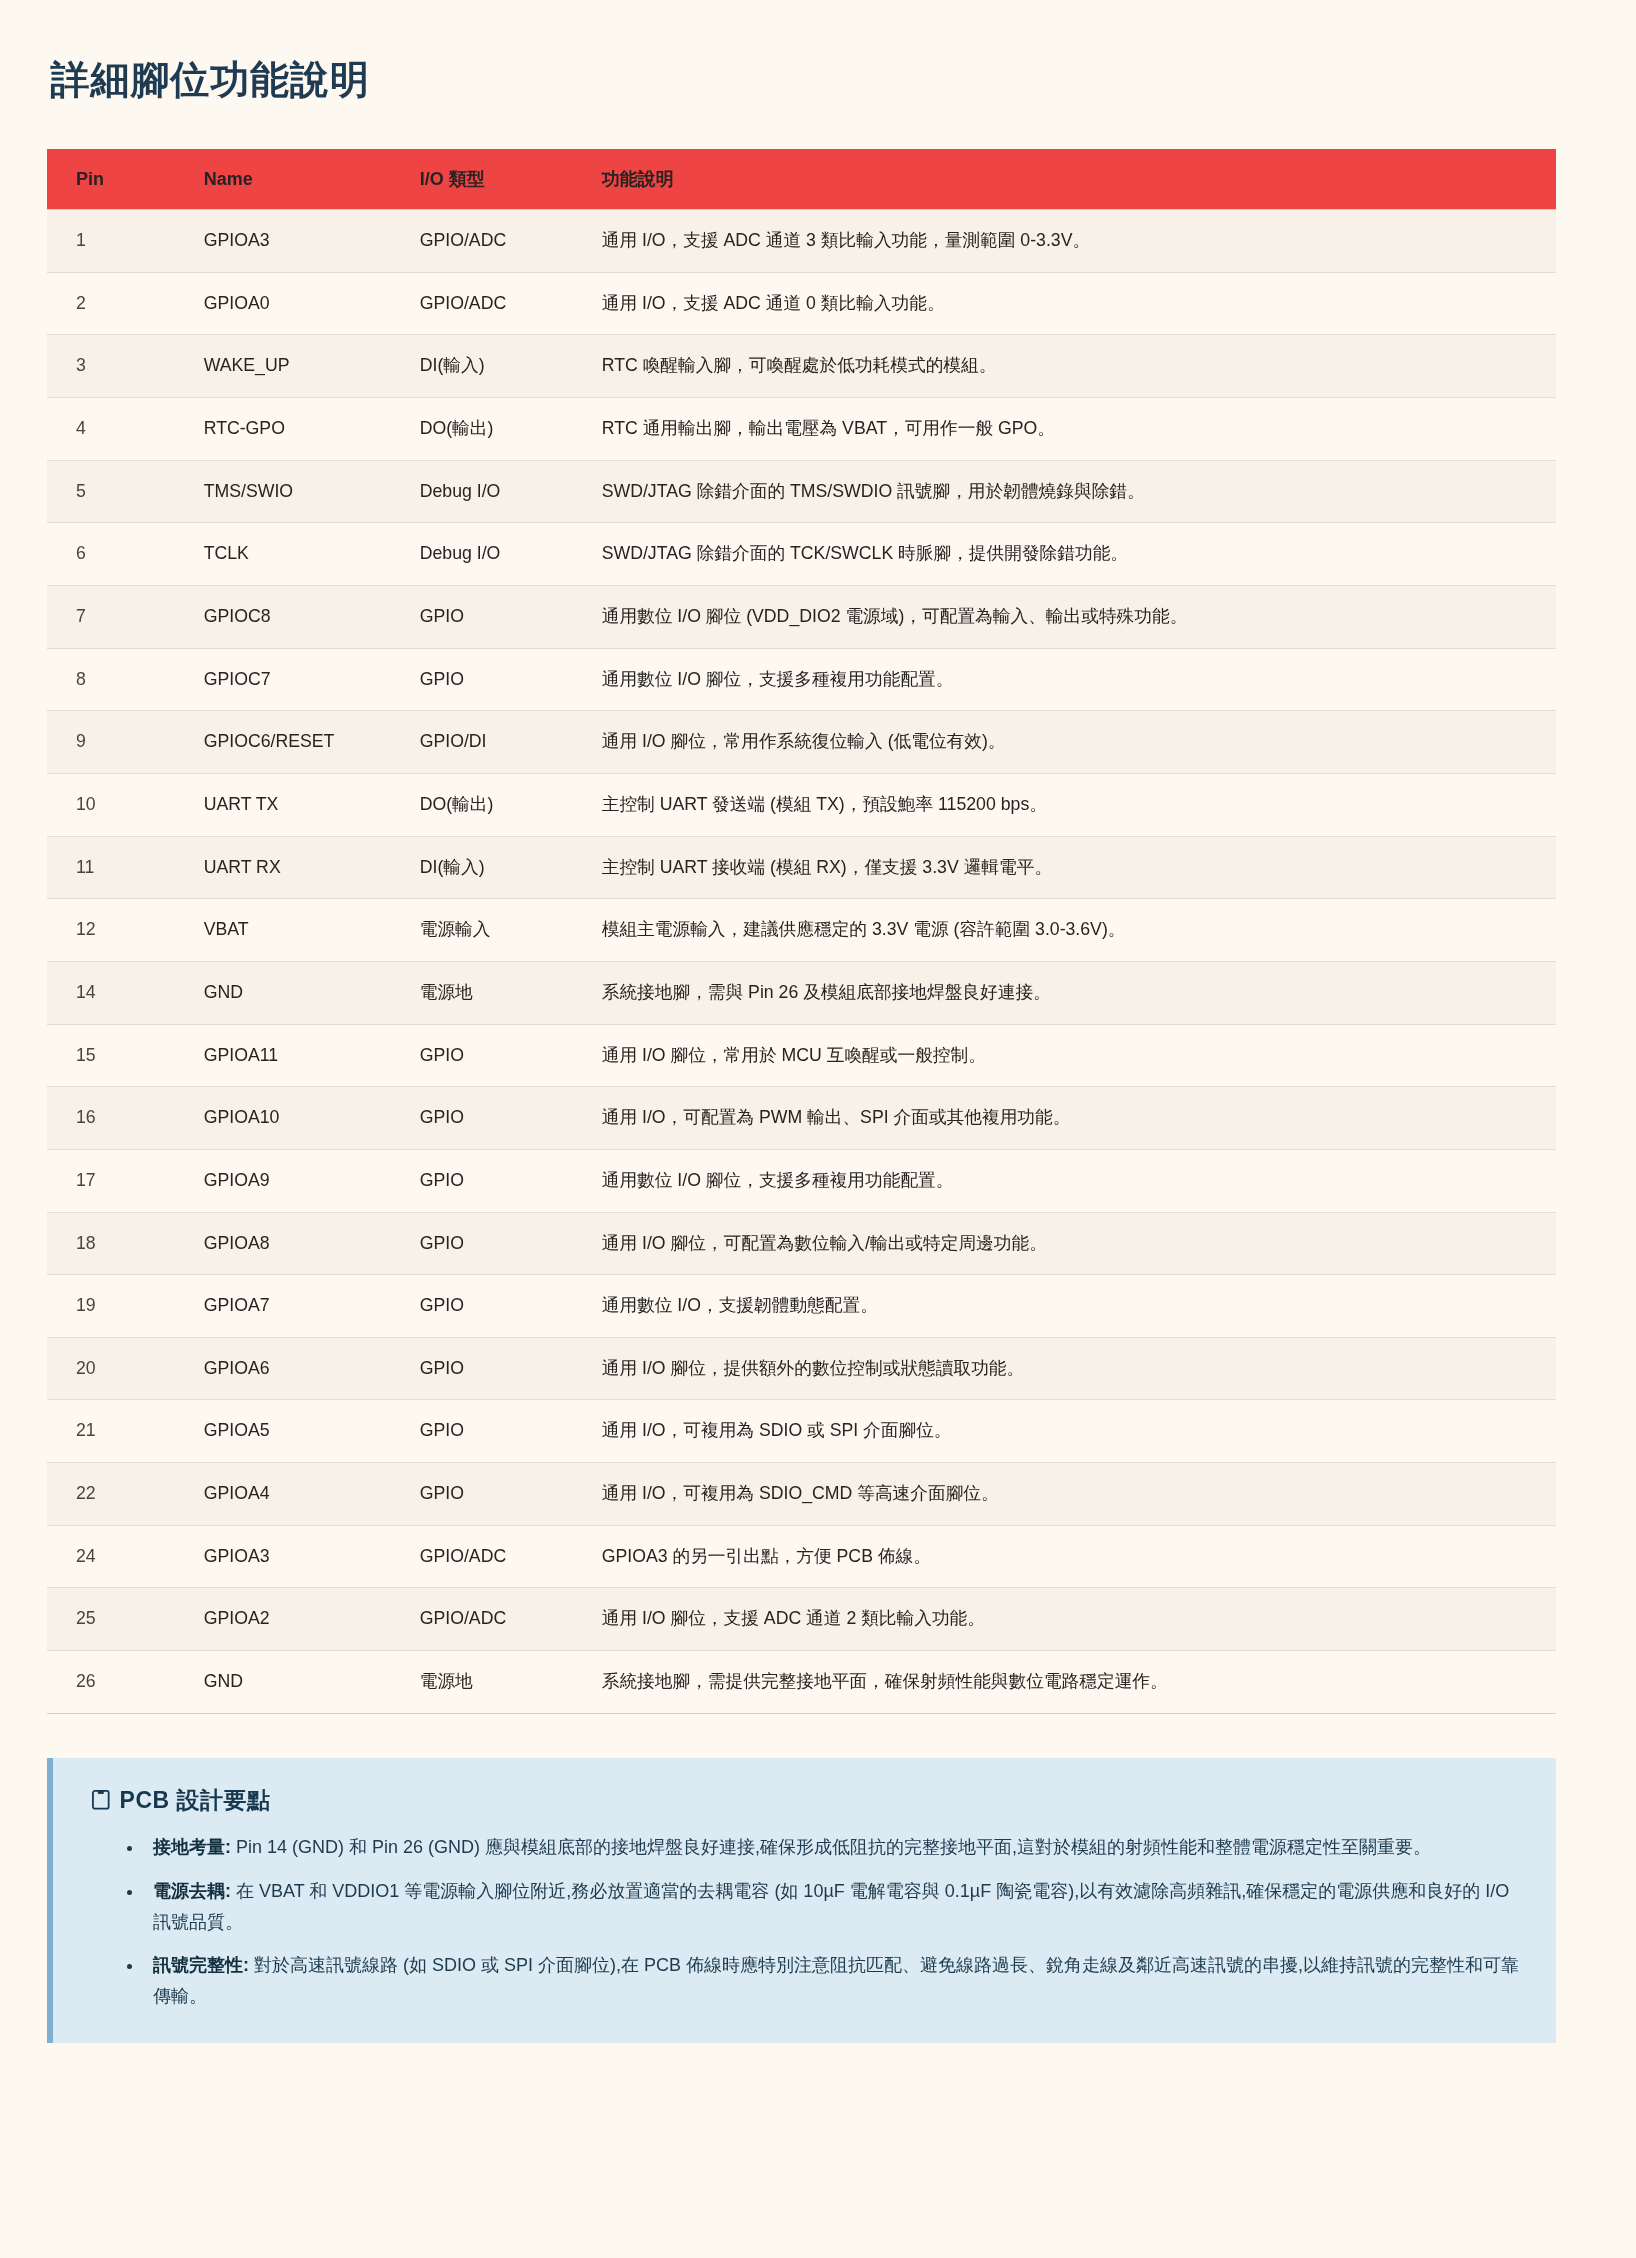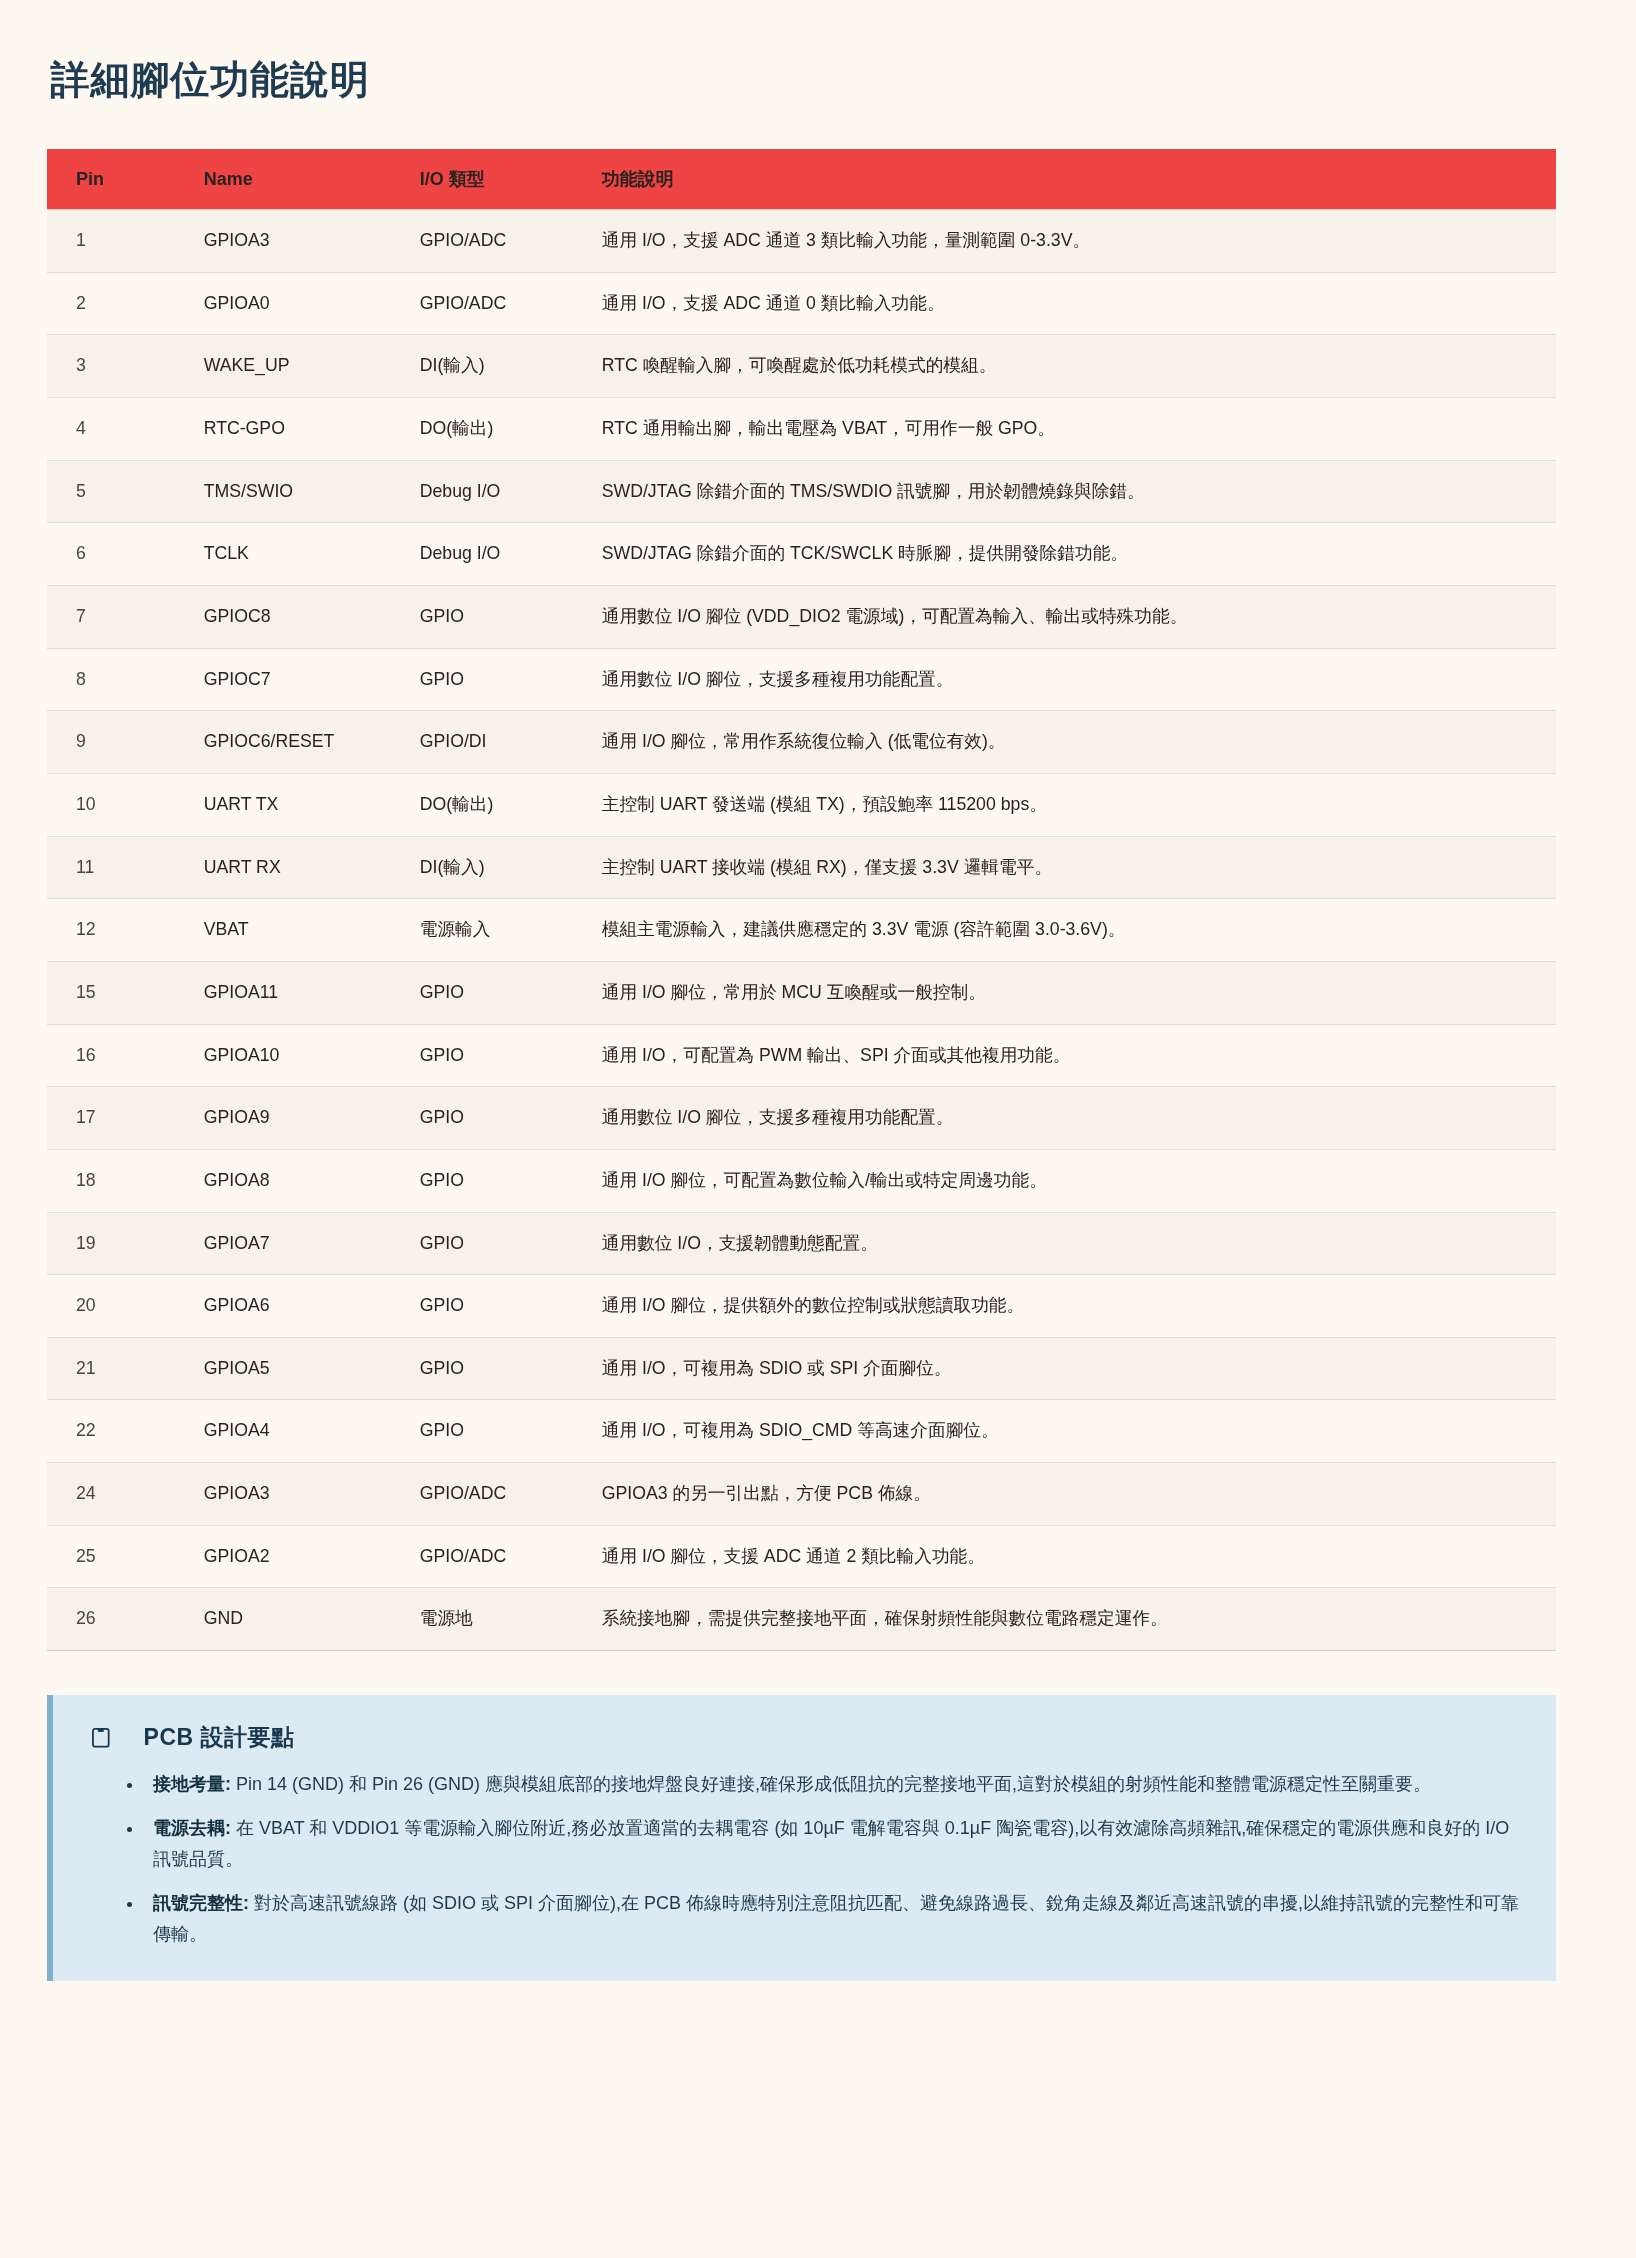--- a/index.html
+++ b/index.html
@@ -70,21 +70,21 @@
   .notice {
     margin-top: 44px;
     background: #dceaf4;
     border-left: 6.4px solid #7fb0d0;
     padding: 27px 36px 31px 36px;
     box-sizing: border-box;
   }
   .notice-head {
     display: flex;
     align-items: center;
-    gap: 31px;
+    gap: 7px;
     margin-bottom: 16.4px;
   }
   .notice-icon {
     width: 23.6px;
     height: 23.6px;
     flex: 0 0 auto;
     position: relative;
   }
   .notice-icon svg { display: block; }
   .notice-title {
@@ -200,20 +200,26 @@
           <td class="cell-io">DI(輸入)</td>
           <td class="cell-desc">主控制 UART 接收端 (模組 RX)，僅支援 3.3V 邏輯電平。</td>
         </tr>
         <tr>
           <td class="cell-pin">12</td>
           <td class="cell-name">VBAT</td>
           <td class="cell-io">電源輸入</td>
           <td class="cell-desc">模組主電源輸入，建議供應穩定的 3.3V 電源 (容許範圍 3.0-3.6V)。</td>
         </tr>
         <tr>
+          <td class="cell-pin">14</td>
+          <td class="cell-name">GND</td>
+          <td class="cell-io">電源地</td>
+          <td class="cell-desc">系統接地腳，需與 Pin 26 及模組底部接地焊盤良好連接。</td>
+        </tr>
+        <tr>
           <td class="cell-pin">15</td>
           <td class="cell-name">GPIOA11</td>
           <td class="cell-io">GPIO</td>
           <td class="cell-desc">通用 I/O 腳位，常用於 MCU 互喚醒或一般控制。</td>
         </tr>
         <tr>
           <td class="cell-pin">16</td>
           <td class="cell-name">GPIOA10</td>
           <td class="cell-io">GPIO</td>
           <td class="cell-desc">通用 I/O，可配置為 PWM 輸出、SPI 介面或其他複用功能。</td>

